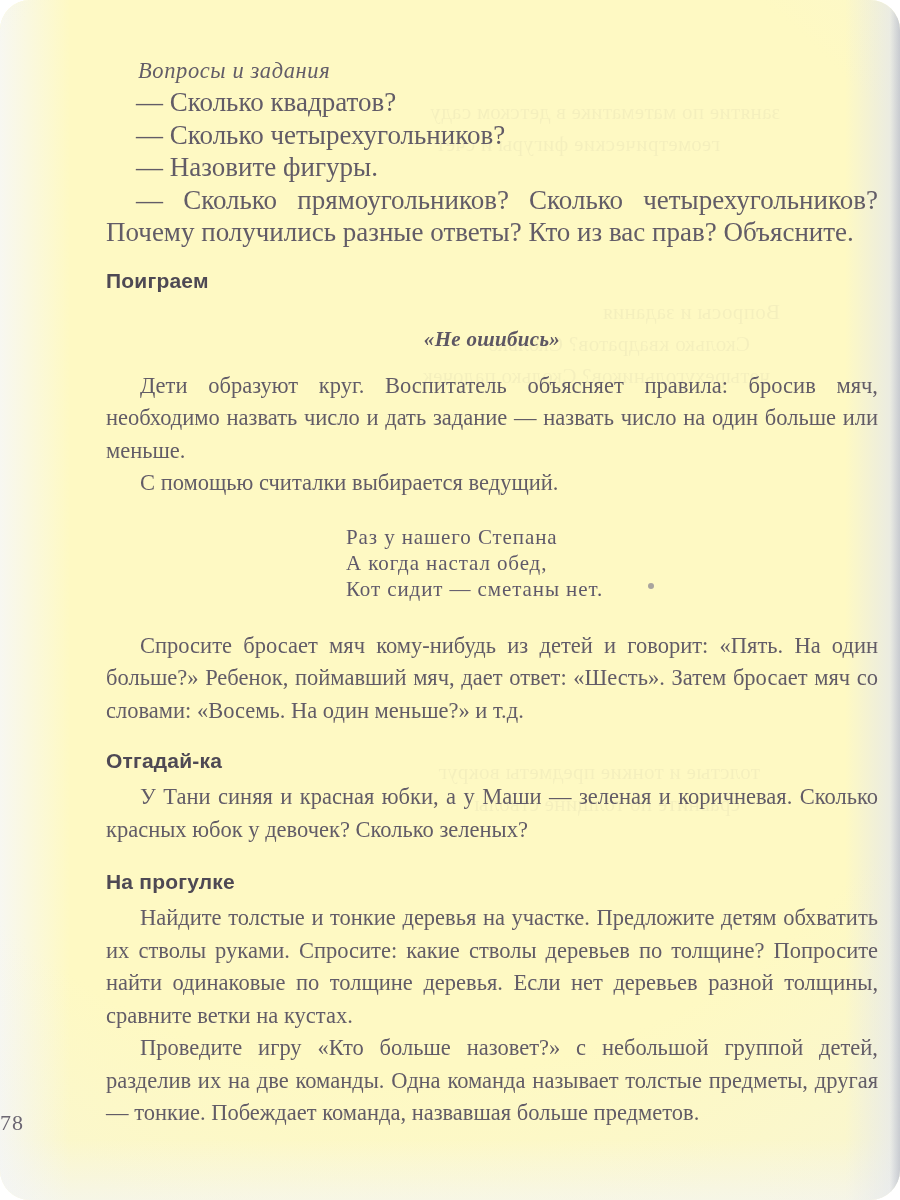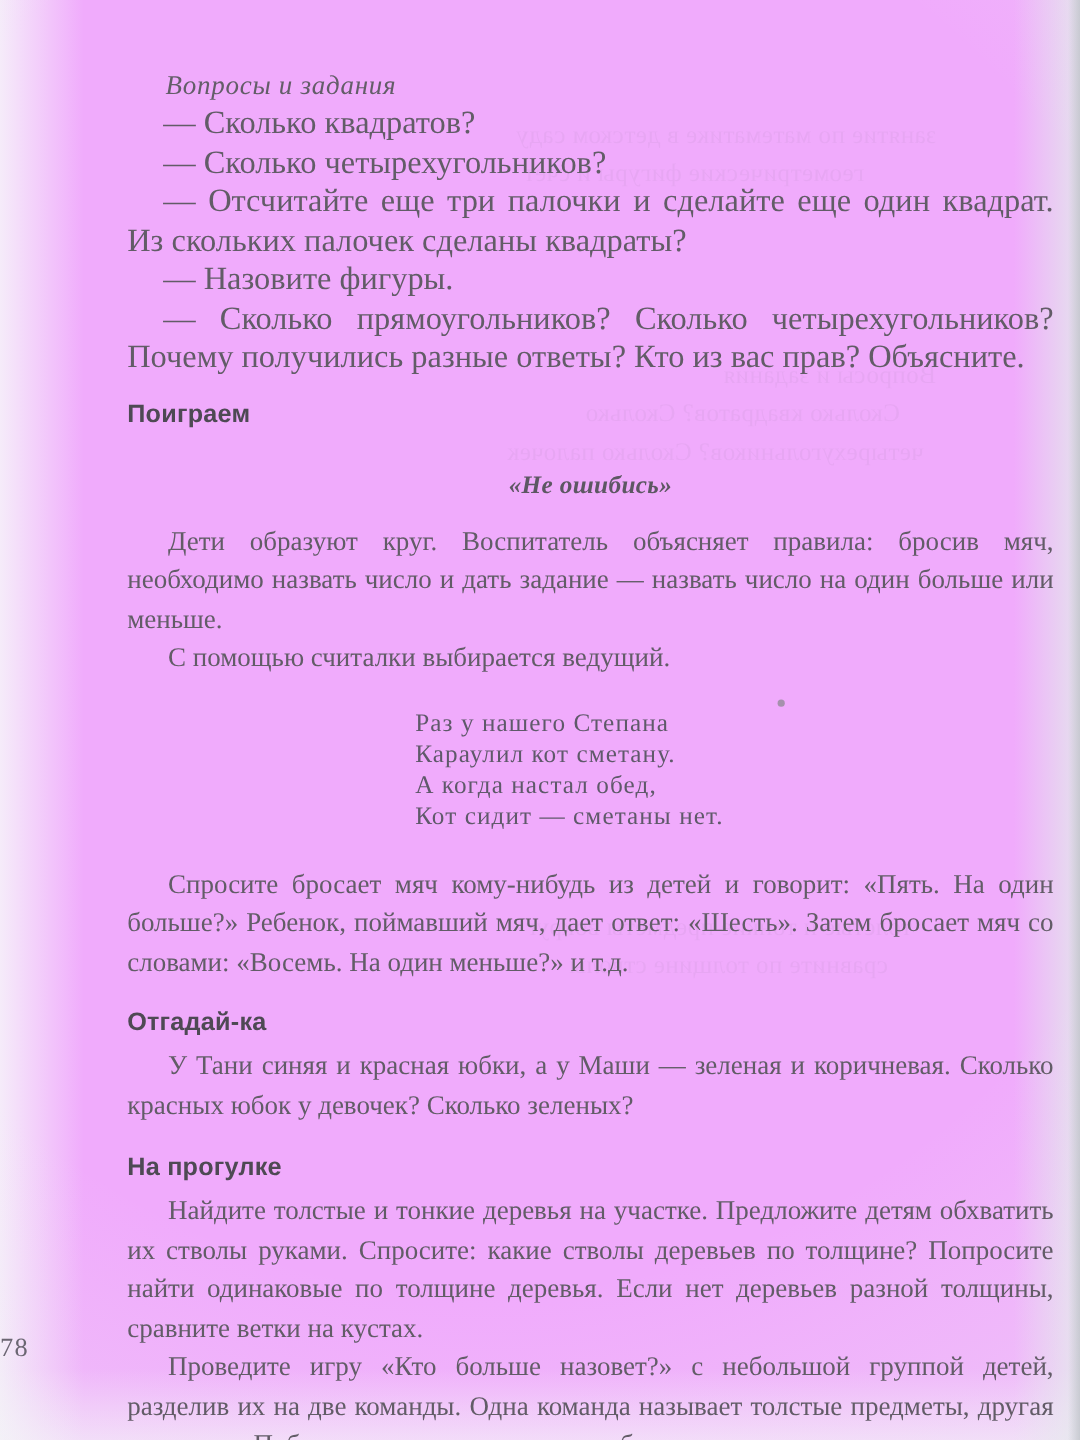--- a/index.html
+++ b/index.html
@@ -7,24 +7,25 @@
     margin: 0;
     padding: 0;
     background: #ffffff;
   }
 
   .page {
     position: relative;
     width: 900px;
     height: 1200px;
     margin: 0 auto;
-    background: #f0abfc;
+    background: #fef9c3;
     overflow: hidden;
     font-family: "Liberation Serif", "DejaVu Serif", serif;
     color: #625c67;
+    border-radius: 30px;
   }
 
   
   .paper-tint {
     position: absolute;
     inset: 0;
     background:
       radial-gradient(ellipse 120% 90% at 45% 40%, rgba(255,255,255,0) 55%, rgba(236,238,241,0.55) 100%),
       linear-gradient(90deg, rgba(246,247,249,0.85) 0px, rgba(255,255,255,0) 70px),
       linear-gradient(270deg, rgba(228,231,236,0.9) 0px, rgba(255,255,255,0) 55px),
@@ -174,21 +175,20 @@
   <div class="paper-tint"></div>
   <div class="edge-right"></div>
 
   <div class="content">
 
     <div>
       <div class="italic-head">Вопросы и задания</div>
 
       <div class="dash-line">— Сколько квадратов?</div>
       <div class="dash-line">— Сколько четырехугольников?</div>
-      <div class="dash-line wrap">— Отсчитайте еще три палочки и сделайте еще один квадрат. Из скольких палочек сделаны квадраты?</div>
       <div class="dash-line">— Назовите фигуры.</div>
       <div class="dash-line wrap">— Сколько прямоугольников? Сколько четырехугольников? Почему получились разные ответы? Кто из вас прав? Объясните.</div>
     </div>
 
     <div class="sp-a"></div>
 
     <h2 class="section">Поиграем</h2>
 
     <div class="sp-b"></div>
 
@@ -196,21 +196,20 @@
 
     <div class="sp-c"></div>
 
     <p class="body">Дети образуют круг. Воспитатель объясняет правила: бросив мяч, необходимо назвать число и дать задание — назвать число на один больше или меньше.</p>
     <p class="body">С помощью считалки выбирается ведущий.</p>
 
     <div class="sp-d"></div>
 
     <ul class="verse" style="margin-left:240px;">
       <li>Раз у нашего Степана</li>
-      <li>Караулил кот сметану.</li>
       <li>А когда настал обед,</li>
       <li>Кот сидит — сметаны нет.</li>
     </ul>
 
     <div class="sp-e"></div>
 
     <p class="body">Спросите бросает мяч кому-нибудь из детей и говорит: «Пять. На один больше?» Ребенок, поймавший мяч, дает ответ: «Шесть». Затем бросает мяч со словами: «Восемь. На один меньше?» и т.д.</p>
 
     <div class="sp-f"></div>
 

